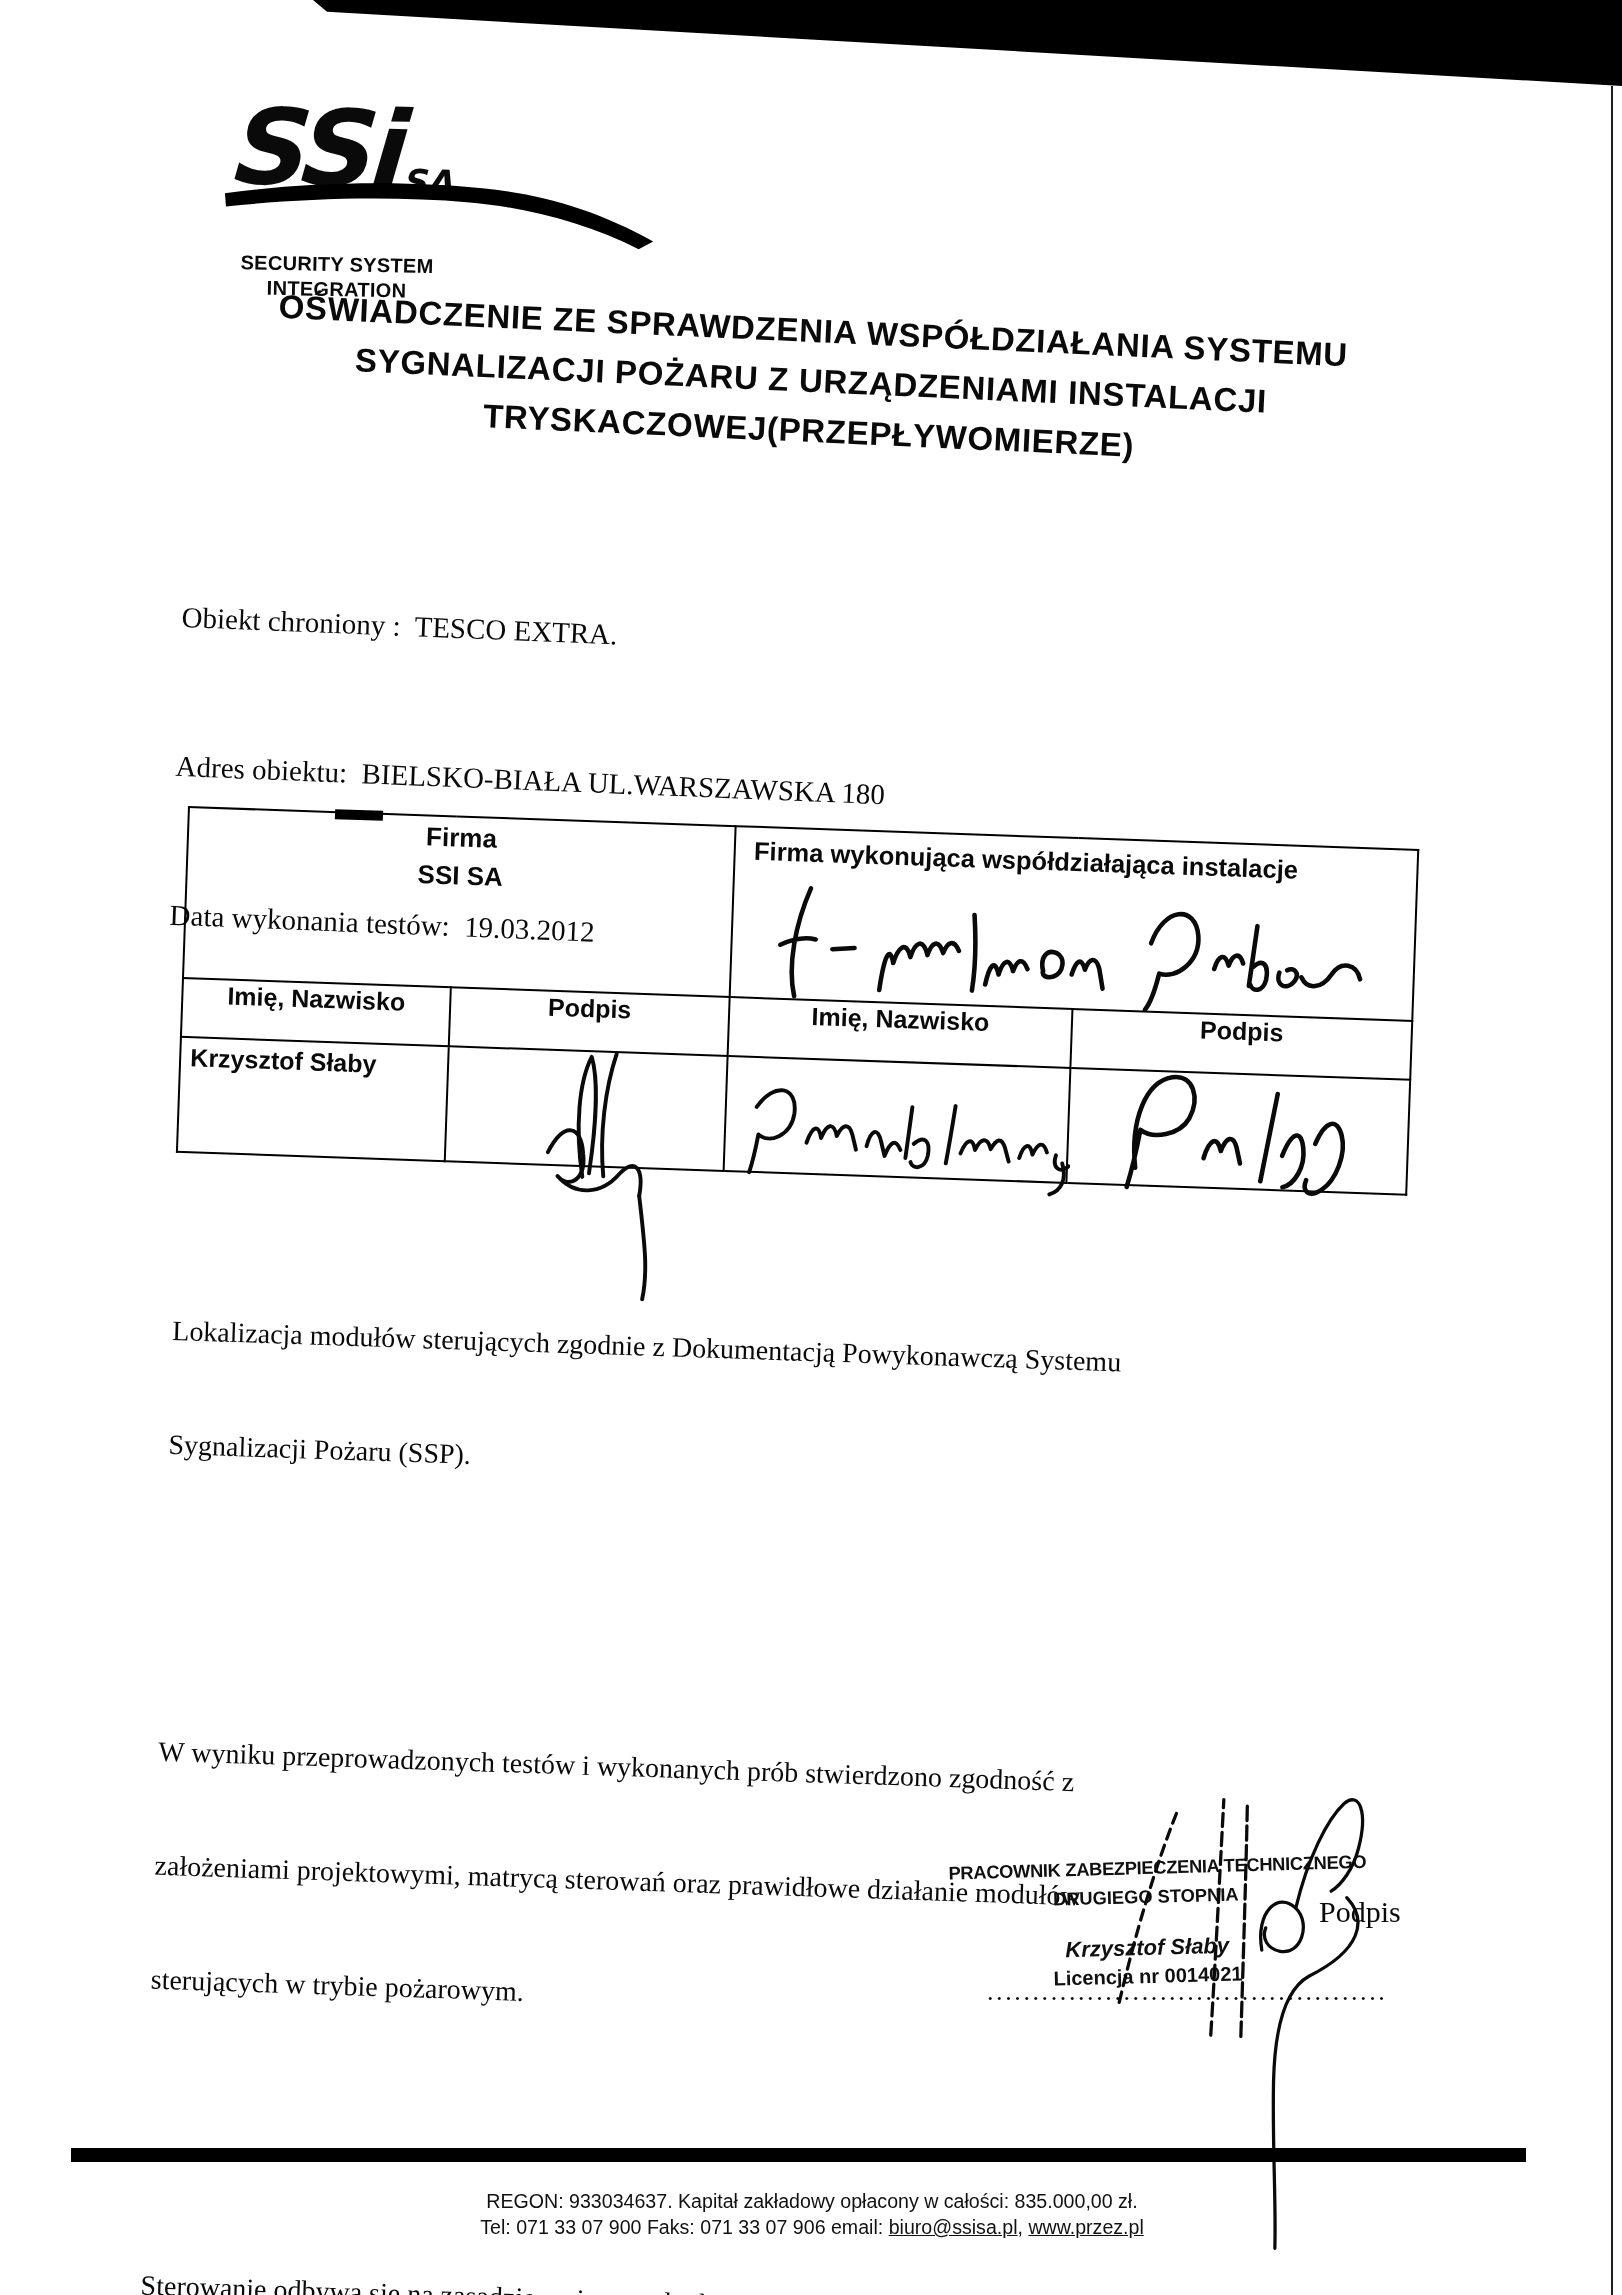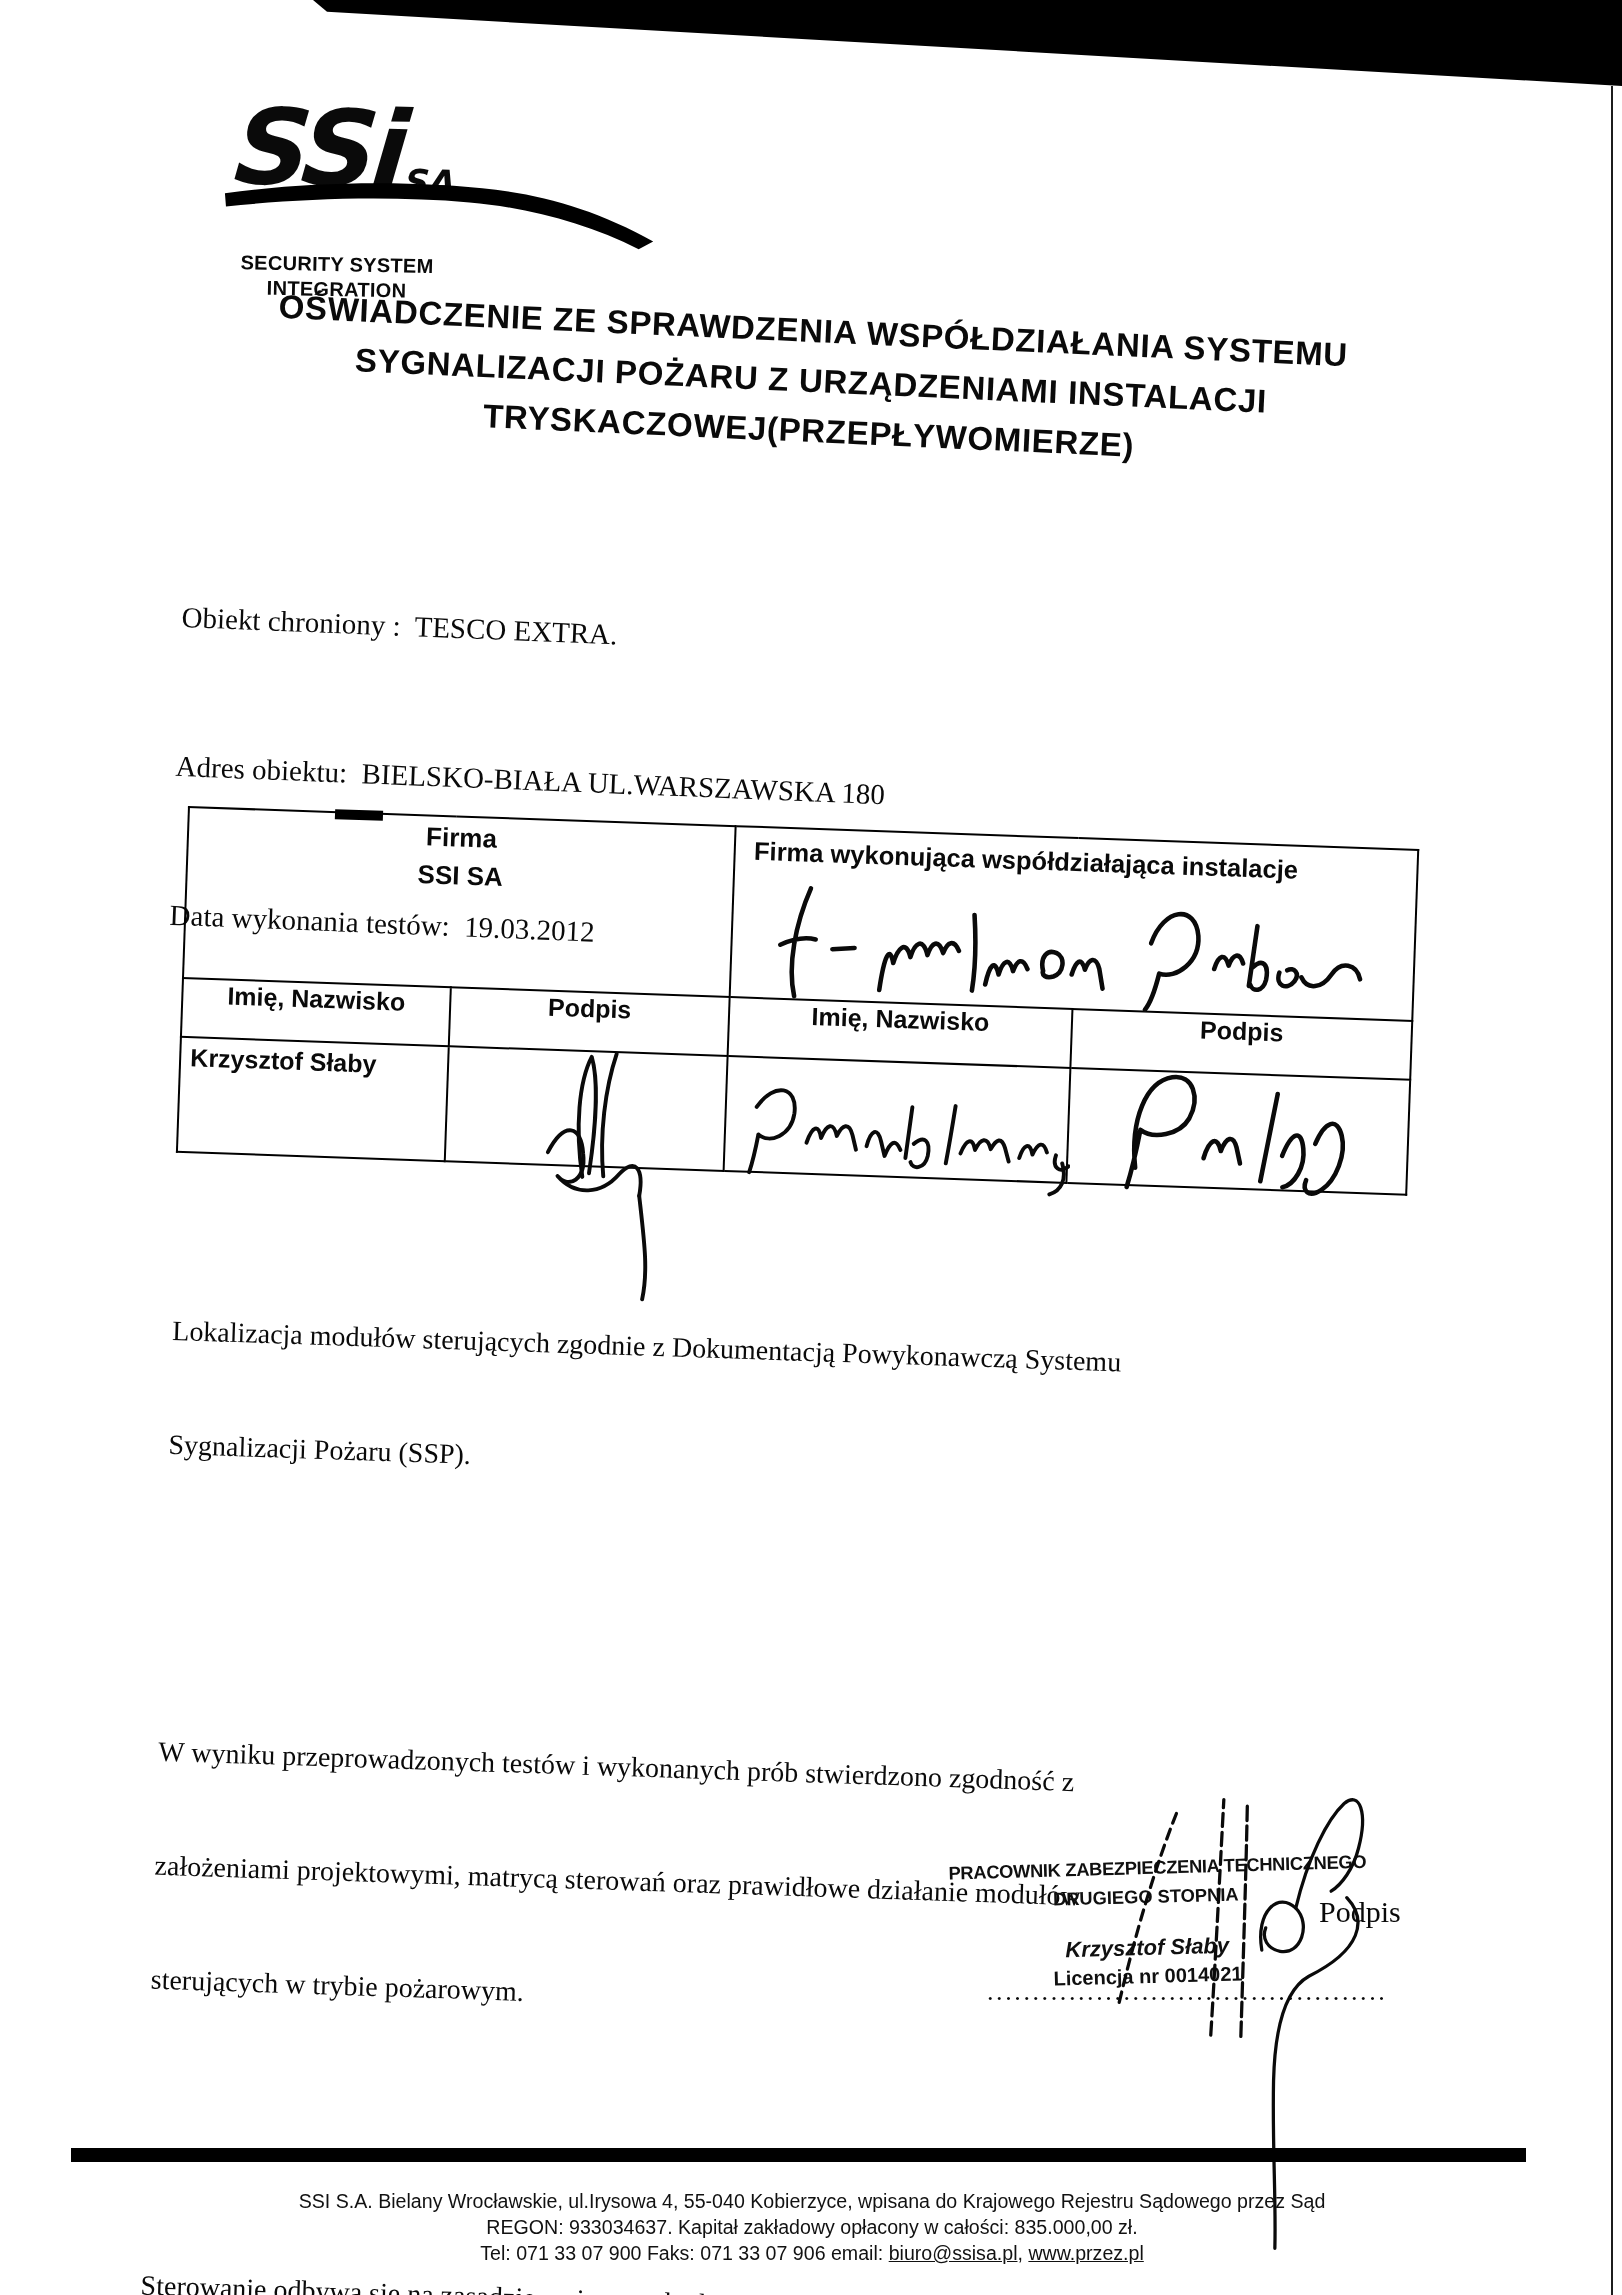--- a/index.html
+++ b/index.html
@@ -191,19 +191,18 @@
       <path d="M290,390 C298,262 304,140 310,30" stroke-dasharray="20 9"></path>
       <path d="M336,392 C340,264 344,140 346,34" stroke-dasharray="22 8"></path>
       <path d="M368,260 C358,200 394,170 420,196 C444,220 428,268 396,262 C376,258 368,242 374,226"></path>
       <path d="M420,196 C438,120 468,60 494,36 C518,16 530,50 516,104 C508,136 490,160 474,170"></path>
       <path d="M498,180 C530,214 520,260 440,300 C404,320 388,380 386,460 C384,560 390,640 388,716"></path>
     </g>
   </svg>
 
   <div class="footer-bar"></div>
   <div class="footer">
-    <div>SSI S.A. Bielany Wrocławskie, ul.Irysowa 4, 55-040 Kobierzyce, wpisana do Krajowego Rejestru Sądowego przez Sąd</div>
     <div>REGON: 933034637. Kapitał zakładowy opłacony w całości: 835.000,00 zł.</div>
     <div><span style="white-space:pre">Tel: 071 33 07 900 Faks: 071 33 07 906 email: </span><span class="u">biuro@ssisa.pl</span><span style="white-space:pre">, </span><span class="u">www.przez.pl</span></div>
   </div>
 
 </div>
 
 
 </body></html>

